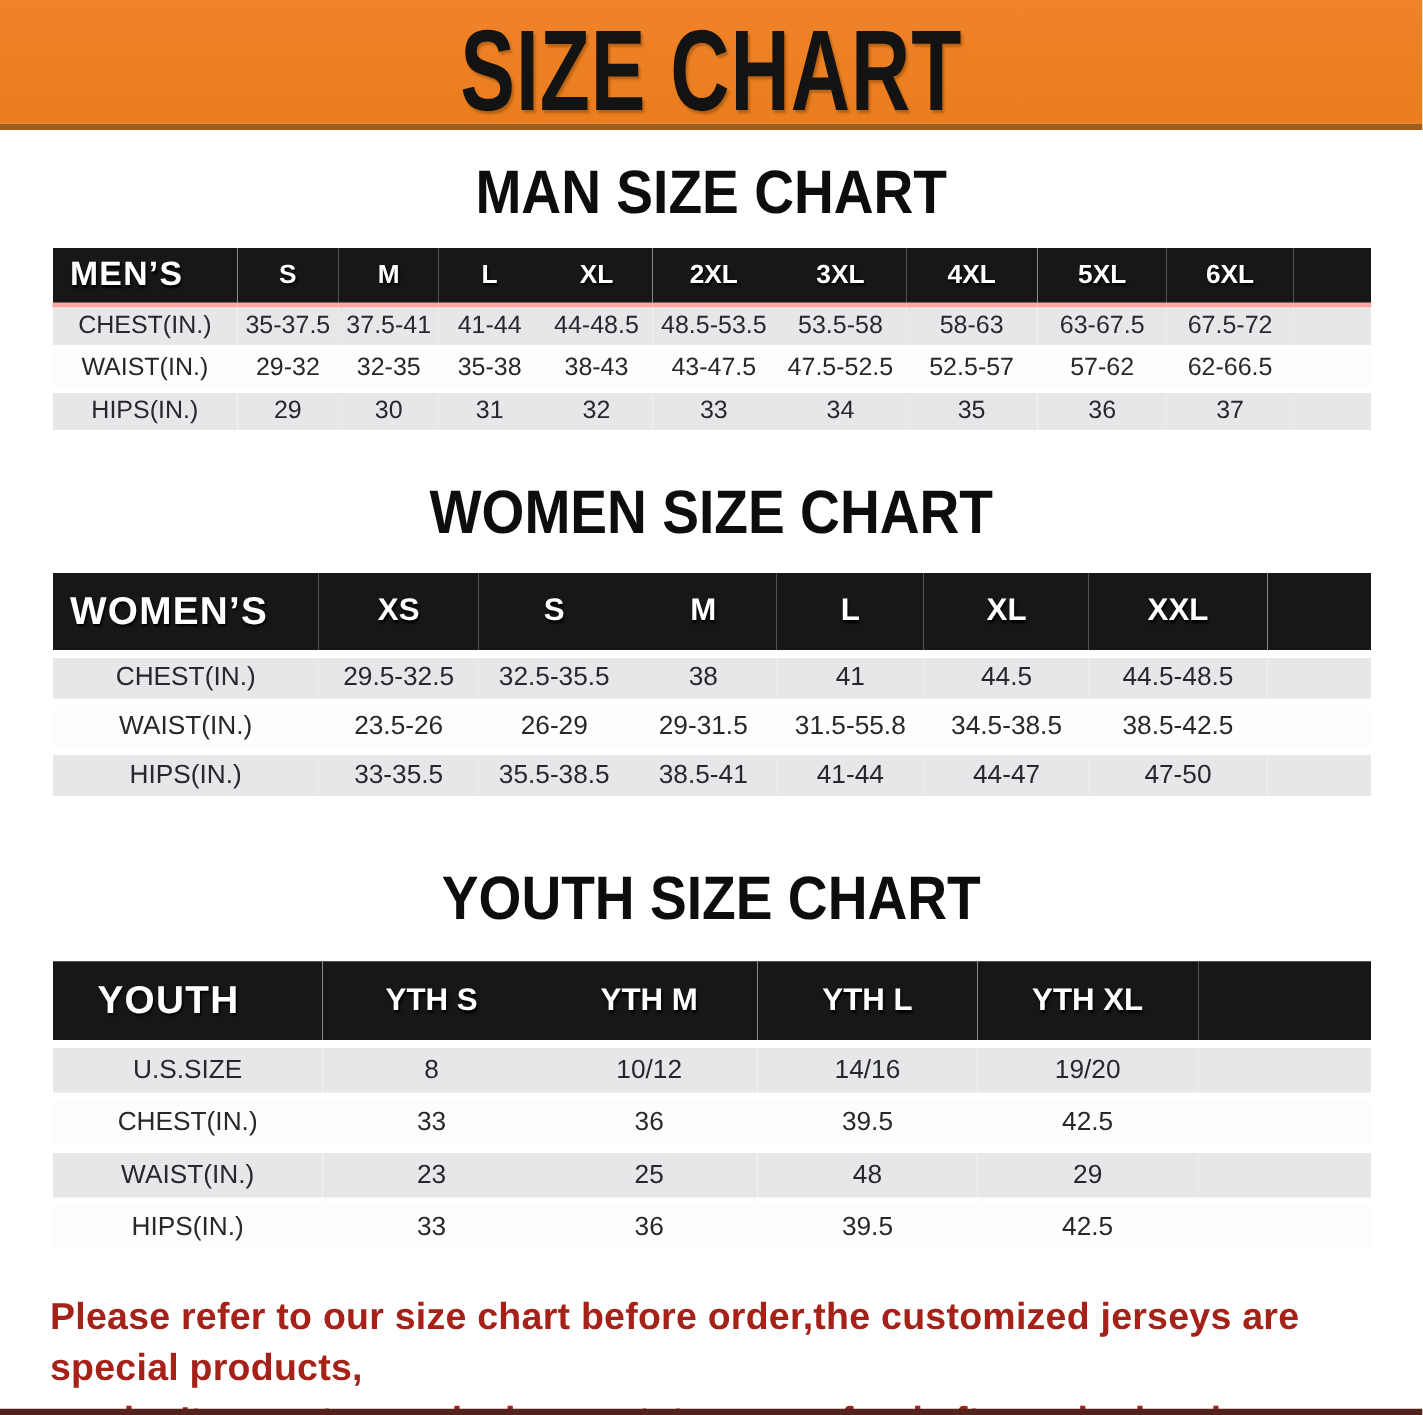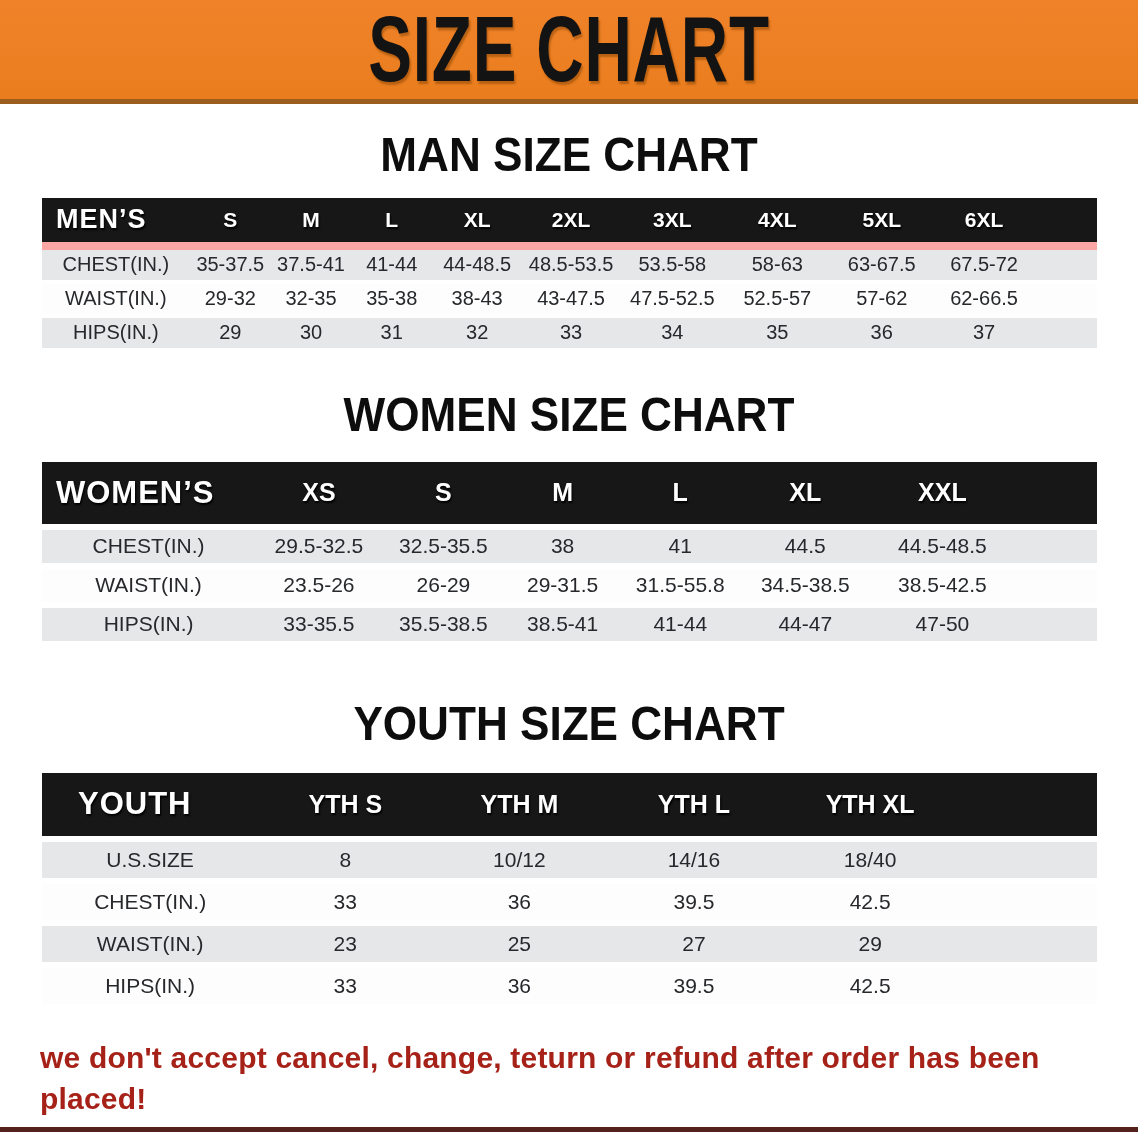--- a/index.html
+++ b/index.html
@@ -6,21 +6,21 @@
   body{
     width:1138px;height:1132px;position:relative;overflow:hidden;
     background:#ffffff;
     font-family:"Liberation Sans","DejaVu Sans",sans-serif;
   }
   
   .banner{
     height:99px;width:100%;
     background:linear-gradient(#f0832a,#ea7d1d);
     border-bottom:5px solid #9c5e1f;
-    display:flex;align-items:center;justify-content:center;
+    display:flex;align-items:flex-end;justify-content:center;
   }
   .banner-title{
     font-size:82px;font-weight:700;color:#131313;
     letter-spacing:1px;line-height:1;
     transform:scale(0.80,1.12);transform-origin:center;
     text-shadow:2px 2px 2px rgba(120,60,0,.45);
     white-space:nowrap;
   }
   
   .section-title{
@@ -45,21 +45,21 @@
     background:#171717;color:#ffffff;font-weight:600;
     text-shadow:1px 2px 2px #000;
   }
   .size-table th.corner{
     text-align:left;padding-left:14px;font-weight:700;letter-spacing:1px;
   }
   .size-table tbody td{color:#26282b;}
   .size-table tbody tr:nth-child(odd) td{background:#e6e7e9;}
   .size-table tbody tr:nth-child(even) td{background:#fdfdfd;}
   
-  .men th{height:44px;font-size:21px;border-bottom:8px solid #fca5a5;}
+  .men th{height:44px;font-size:21px;border-bottom:4px solid #fca5a5;}
   .men th.corner{font-size:27px;}
   .men td{height:30px;font-size:20px;border-bottom:4px solid #fff;}
   
   .women th{height:62px;font-size:25px;border-bottom:6px solid #fff;margin-top:28px;}
   .women th.corner{font-size:31px;}
   .women td{height:33px;font-size:21px;border-bottom:6px solid #fff;}
   
   .youth th{height:63px;font-size:25px;border-bottom:6px solid #fff;}
   .youth th.corner{font-size:31px;padding-left:36px;}
   .youth td{height:36px;font-size:21px;border-bottom:6px solid #fff;}
@@ -236,48 +236,49 @@
           <th>YTH XL</th>
           <th class="filler"></th>
         </tr>
       </thead>
       <tbody>
         <tr>
           <td class="rowlabel">U.S.SIZE</td>
           <td>8</td>
           <td>10/12</td>
           <td>14/16</td>
-          <td>18/40</td>
+          <td>19/20</td>
           <td class="filler"></td>
         </tr>
         <tr>
           <td class="rowlabel">CHEST(IN.)</td>
           <td>33</td>
           <td>36</td>
           <td>39.5</td>
           <td>42.5</td>
           <td class="filler"></td>
         </tr>
         <tr>
           <td class="rowlabel">WAIST(IN.)</td>
           <td>23</td>
           <td>25</td>
-          <td>27</td>
+          <td>48</td>
           <td>29</td>
           <td class="filler"></td>
         </tr>
         <tr>
           <td class="rowlabel">HIPS(IN.)</td>
           <td>33</td>
           <td>36</td>
           <td>39.5</td>
           <td>42.5</td>
           <td class="filler"></td>
         </tr>
       </tbody>
     </table>
 </section>
 
 <div class="footer">
+  <div>Please refer to our size chart before order,the customized jerseys are special products,</div>
   <div>we don't accept cancel, change, teturn or refund after order has been placed!</div>
 </div>
 
 <div class="bottom-strip"></div>
 
 </body></html>

